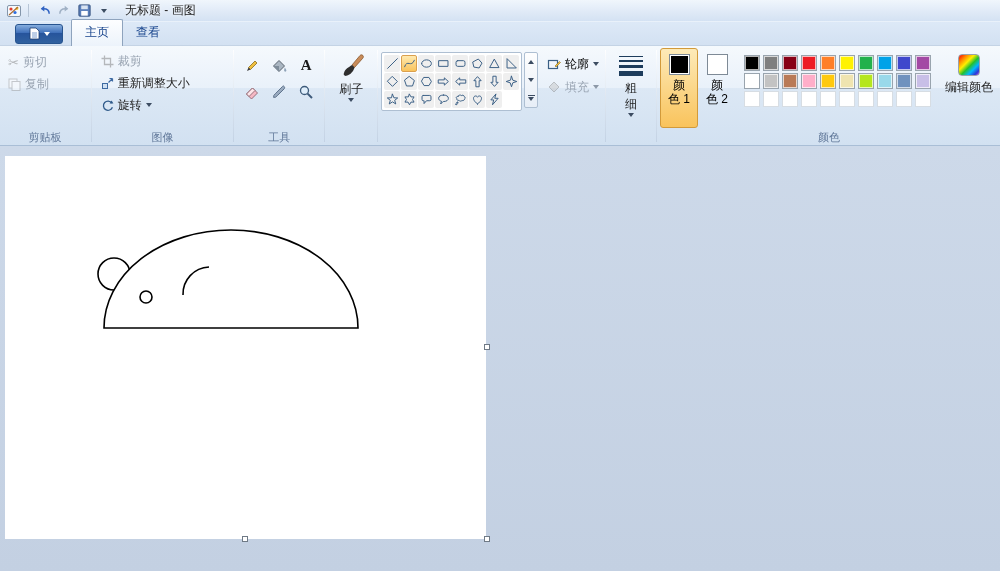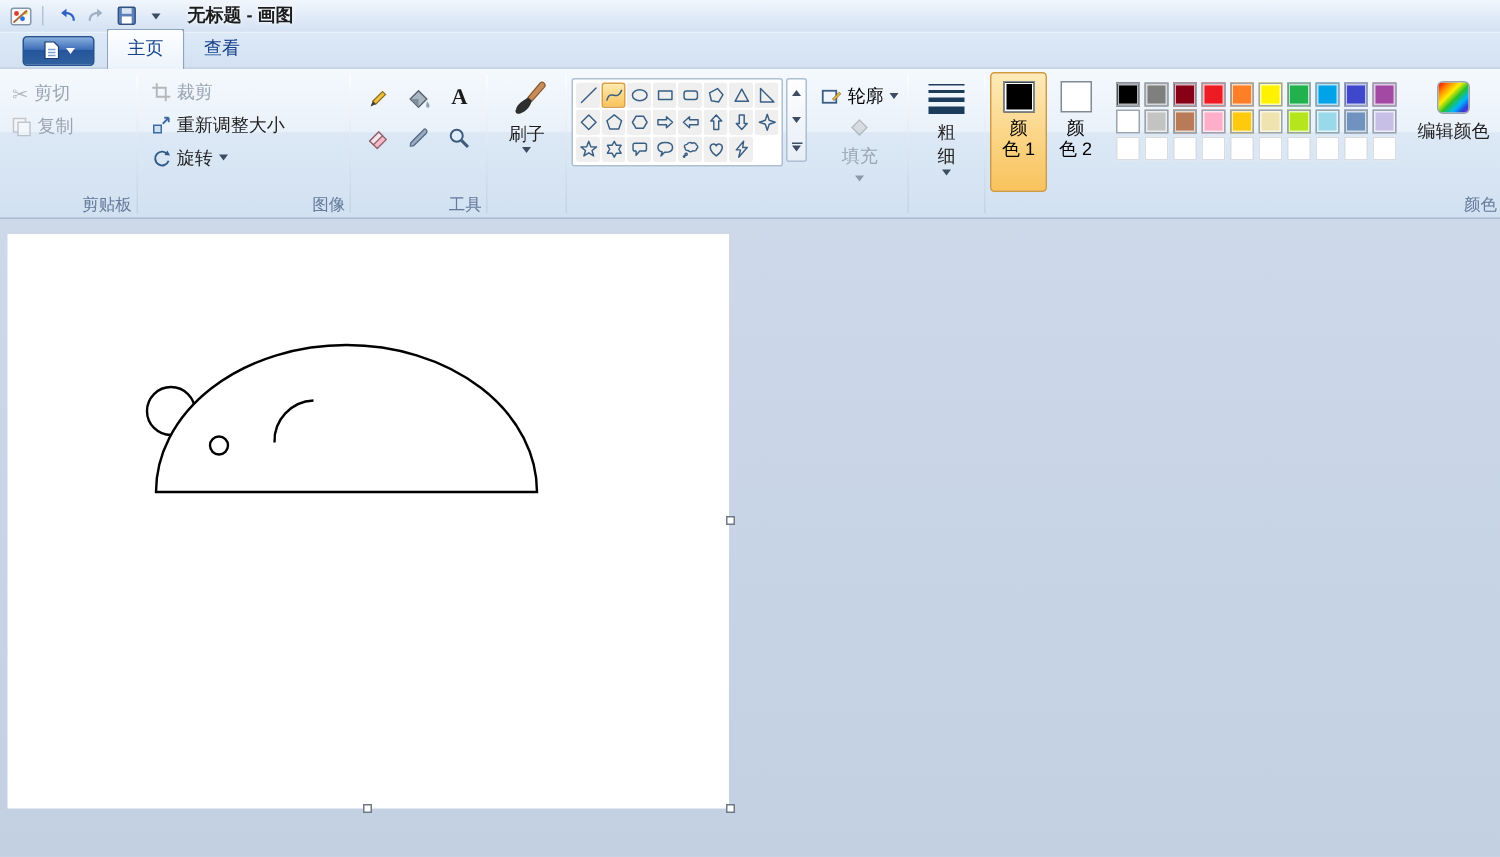--- a/index.html
+++ b/index.html
@@ -8,21 +8,21 @@
     font-family:"Liberation Sans","DejaVu Sans",sans-serif;
     font-size:12px; color:#1e1e1e; background:#c8d4e4; user-select:none;
   }
   .app { width:1000px; height:571px; display:flex; flex-direction:column; }
 
   
   .titlebar {
     height:22px; flex:0 0 22px;
     background:linear-gradient(180deg,#f0f6fc,#e0eaf7 55%,#d4e2f3);
     border-bottom:1px solid #e9f1fa;
-    display:flex; align-items:center; padding:8px 6px;font-weight:bold;
+    display:flex; align-items:center; padding:8px 6px;
   }
   .qat { display:flex; align-items:center; gap:2px; }
   .qat-sep { width:1px; height:13px; background:#b7c5d6; margin:0 4px; }
   .qat-btn { width:18px; height:18px; border:none; background:transparent; display:flex; align-items:center; justify-content:center; padding:0; cursor:default; }
   .title-text { margin-left:12px; color:#1c1c1c; text-shadow:0 0 4px #fff; }
 
   .dd { width:0; height:0; border-left:3px solid transparent; border-right:3px solid transparent; border-top:4px solid #3c4c61; display:inline-block; }
   .dd.white { border-top-color:#fff; }
   .dd.gray { border-top-color:#8d99a8; }
 
@@ -46,21 +46,21 @@
   }
 
   
   .ribbon {
     height:100px; flex:0 0 100px; display:flex; align-items:stretch;
     background:linear-gradient(180deg,#f5f9fd,#e9f1fa 42%,#dce8f5 43%,#d2e1f1);
     border-bottom:1px solid #a9bed6; padding-top:1px;
   }
   .group { display:flex; flex-direction:column; padding:1px 2px 0; }
   .group-content { flex:1; display:flex; align-items:flex-start; }
-  .group-label { height:15px; line-height:14px; text-align:right; color:#62799a; font-size:11px; }
+  .group-label { height:15px; line-height:14px; text-align:center; color:#62799a; font-size:11px; }
   .gsep { width:1px; margin:3px 1px; background:linear-gradient(180deg,rgba(255,255,255,.9),#c3d2e4); }
 
   .big-btn {
     border:1px solid transparent; background:transparent; border-radius:3px;
     display:flex; flex-direction:column; align-items:center; justify-content:flex-start;
     padding:3px 2px 2px; height:80px; cursor:default; gap:2px;
   }
   .big-btn .lbl { font-size:12px; line-height:14px; color:#1e1e1e; white-space:nowrap; }
 
   .vcol { display:flex; flex-direction:column; margin-left:2px; margin-top:4px; gap:2px; }
@@ -91,21 +91,21 @@
     width:14px; margin-left:2px; border:1px solid #aebfd2; border-radius:2px;
     background:linear-gradient(180deg,#fefefe,#e7eef7); display:flex; flex-direction:column; align-self:flex-start;
   }
   .sc-btn { height:18px; display:flex; align-items:center; justify-content:center; border:none; background:transparent; padding:0; cursor:default; }
   .up { width:0;height:0;border-left:3px solid transparent;border-right:3px solid transparent;border-bottom:4px solid #3c4c61; }
   .morebar { display:flex; flex-direction:column; align-items:center; gap:1px; }
   .morebar i { display:block; width:7px; height:1px; background:#3c4c61; }
 
   .of-col { display:flex; flex-direction:column; gap:3px; margin:6px 0 0 6px; }
   .of-btn { border:none; background:transparent; display:flex; align-items:center; gap:4px; height:20px; padding:1px 3px; font-size:12px; cursor:default; white-space:nowrap; }
-  .of-btn.disabled { color:#9aa5b3;flex-direction:column; }
+  .of-btn.disabled { color:#9aa5b3; }
   .of-btn.disabled svg { opacity:.45; filter:grayscale(1); }
 
   
   .size-icon { width:24px; display:flex; flex-direction:column; gap:3px; margin:4px 0 3px; }
   .size-icon i { display:block; width:100%; background:#1d3c5c; }
 
   
   .color-big {
     width:38px; height:80px; border:1px solid transparent; border-radius:3px; background:transparent;
     display:flex; flex-direction:column; align-items:center; padding-top:5px; gap:1px; cursor:default;

